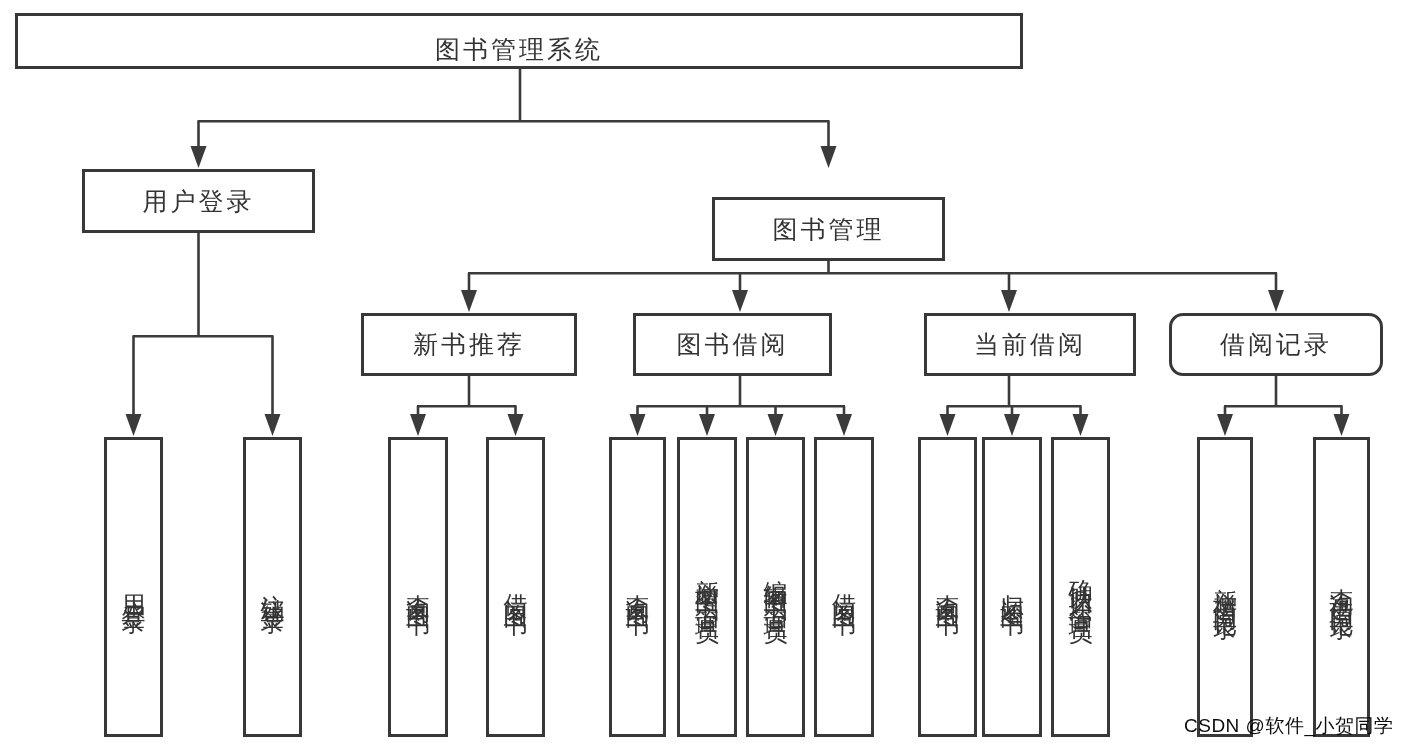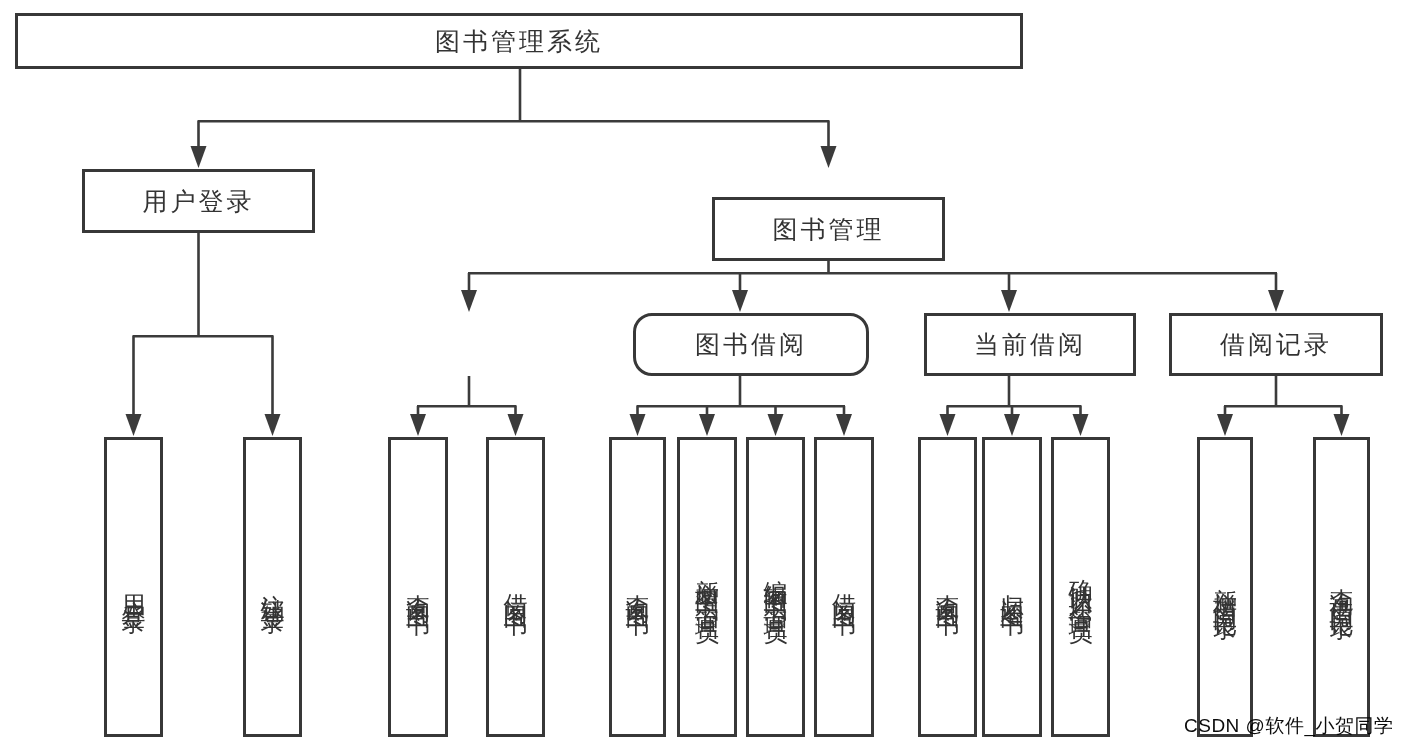--- a/index.html
+++ b/index.html
@@ -67,38 +67,41 @@
       <polygon points="1072.5,414 1088.5,414 1080.5,436"></polygon>
     </g>
 
     <g>
       <path d="M1276 376 V406.3 M1224 406.3 H1342.5 M1225 406 V418 M1341.5 406 V418"></path>
       <polygon points="1217,414 1233,414 1225,436"></polygon>
       <polygon points="1333.5,414 1349.5,414 1341.5,436"></polygon>
     </g>
   </svg>
 
-  <div class="box h" style="left:15px;top:13px;width:1008px;height:56px;">
+  <div class="box h" style="left:15px;top:13px;width:1008px;height:56px;align-items:flex-end;">
     <span>图书管理系统</span>
   </div>
 
   <div class="box h" style="left:82px;top:169px;width:233px;height:64px;">
     <span>用户登录</span>
   </div>
   <div class="box h" style="left:712px;top:169px;width:233px;height:64px;margin-top:28px;">
     <span>图书管理</span>
   </div>
 
-  <div class="box h" style="left:633px;top:313px;width:236px;height:63px;border-radius:19px;">
+  <div class="box h" style="left:361px;top:313px;width:216px;height:63px;">
+    <span>新书推荐</span>
+  </div>
+  <div class="box h" style="left:633px;top:313px;width:199px;height:63px;">
     <span>图书借阅</span>
   </div>
   <div class="box h" style="left:924px;top:313px;width:212px;height:63px;">
     <span>当前借阅</span>
   </div>
-  <div class="box h" style="left:1169px;top:313px;width:214px;height:63px;">
+  <div class="box h" style="left:1169px;top:313px;width:214px;height:63px;border-radius:14px;">
     <span>借阅记录</span>
   </div>
 
   <div class="box v" style="left:104px;top:437px;width:59px;height:300px;">
     <span>用户登录</span>
   </div>
   <div class="box v" style="left:243px;top:437px;width:59px;height:300px;">
     <span>注销登录</span>
   </div>
 

